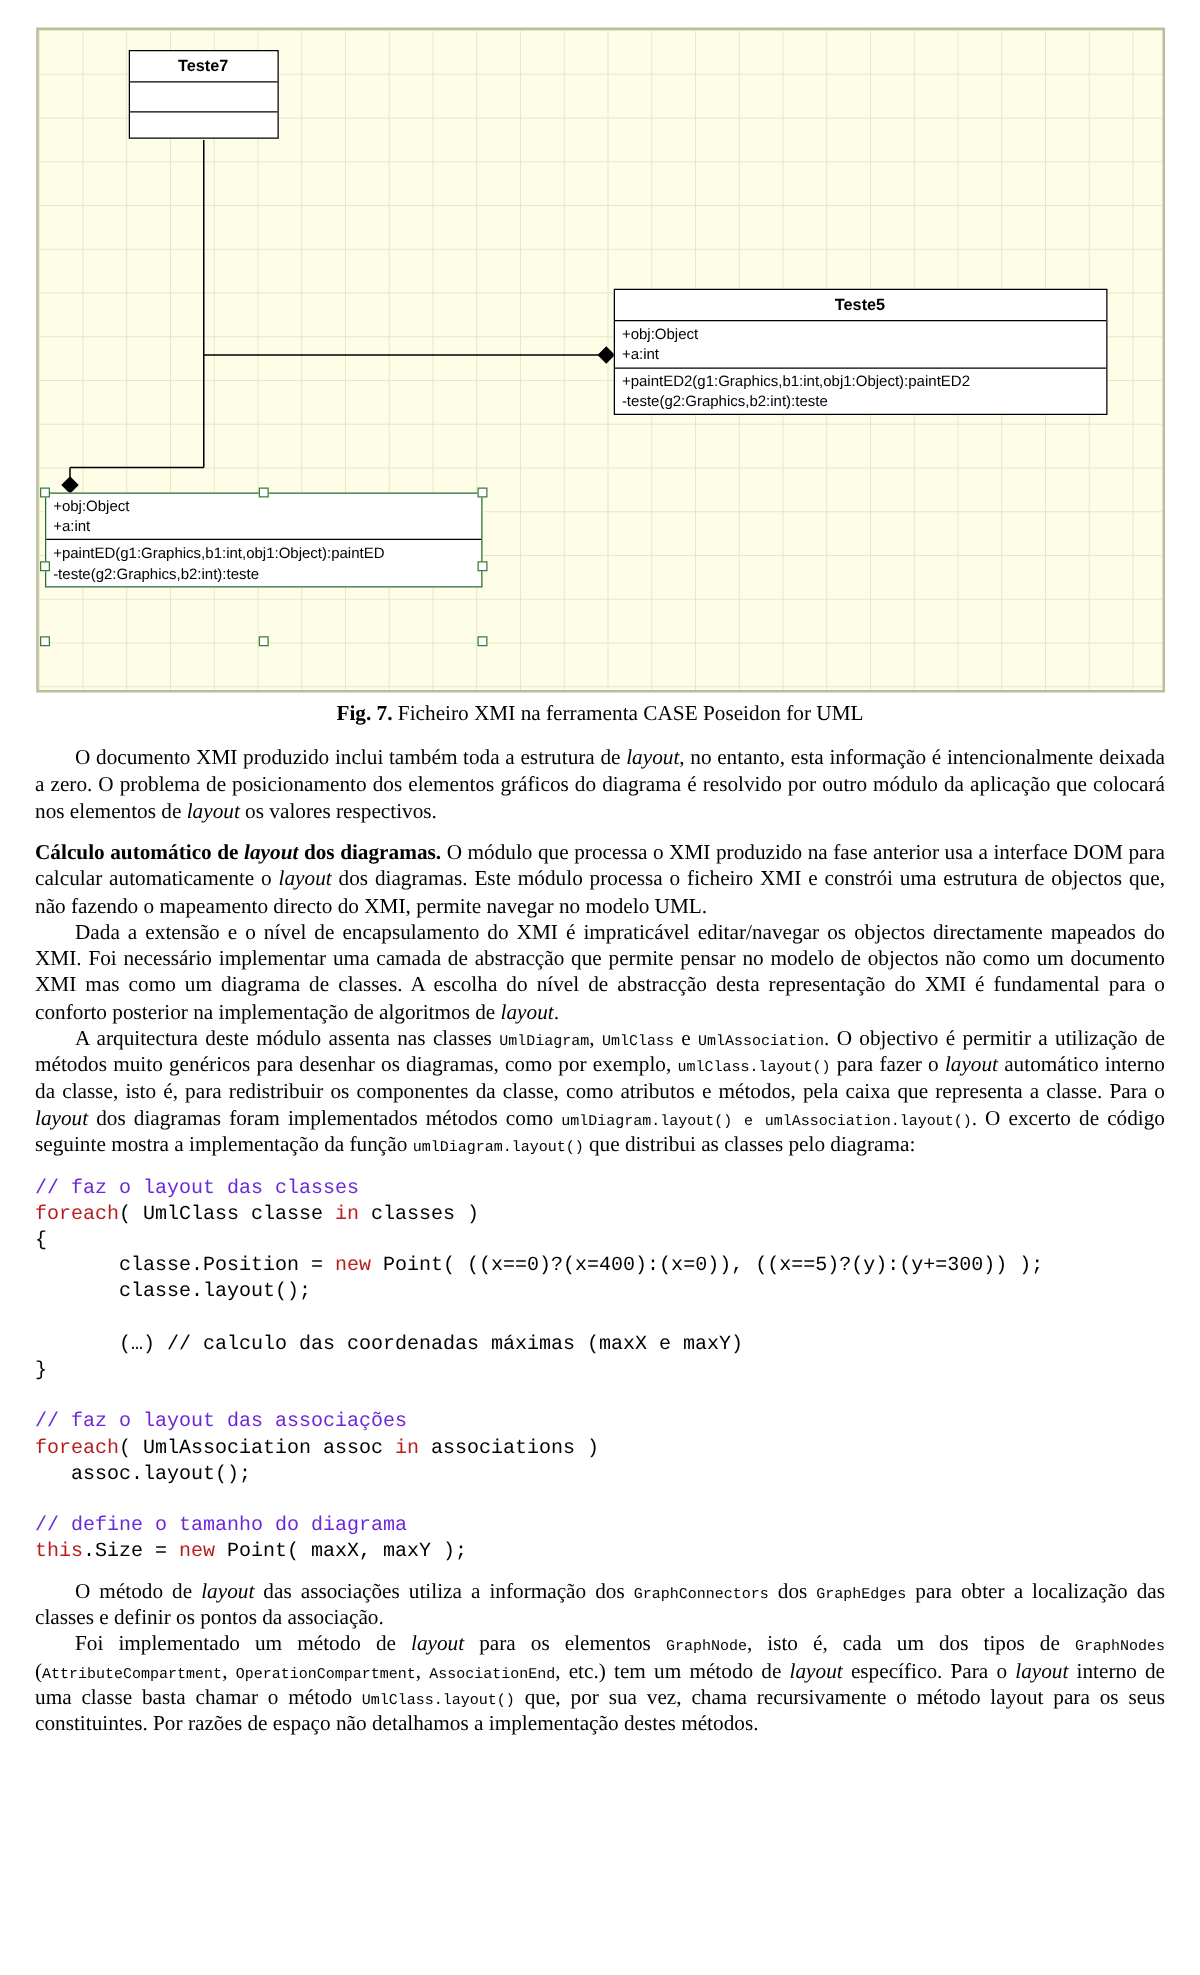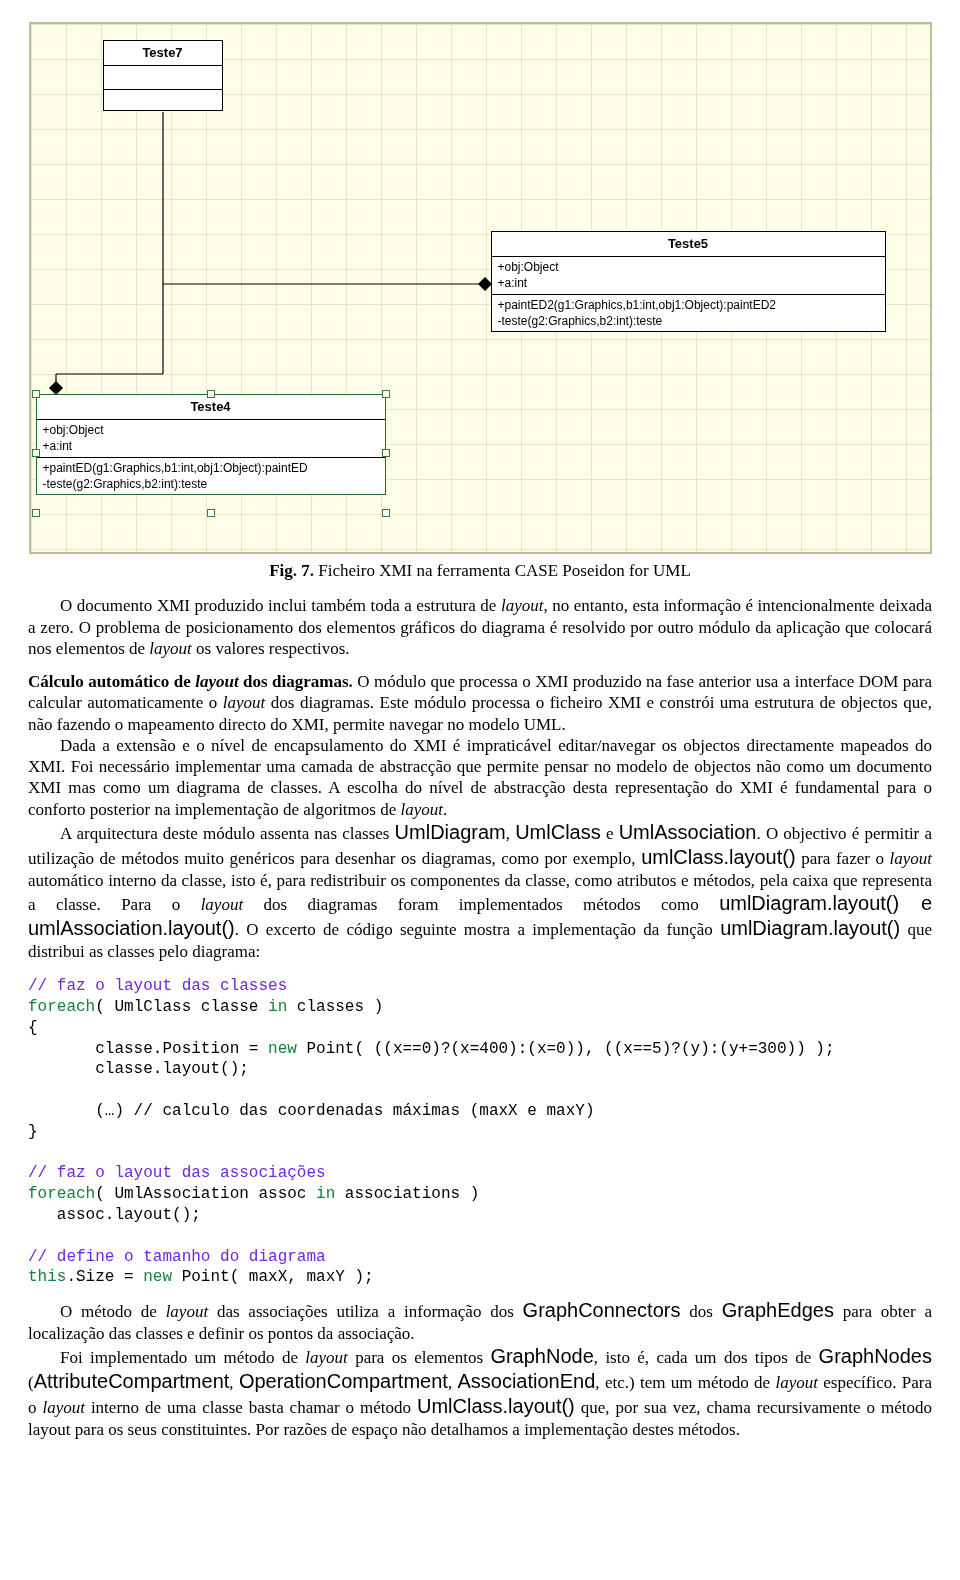--- a/index.html
+++ b/index.html
@@ -70,30 +70,30 @@
     font-size: 17px;
     margin: 4px 0 14px 0;
     font-family: Liberation Serif, serif;
   }
   
   p.body { margin: 0 0 0 0; text-align: justify; text-indent: 32px; }
   p.body.first { text-indent: 32px; }
   p.nobreak { margin: 12px 0 0 0; text-align: justify; }
   .b { font-weight: bold; }
   .i { font-style: italic; }
-  code, .code { font-family: Liberation Sans, sans-serif; font-size: 20px; }
+  code, .code { font-family: Liberation Mono, monospace; font-size: 12px; }
   pre.code-block {
     font-family: "Courier New", monospace;
     font-size: 16px;
     line-height: 1.3;
     white-space: pre;
     margin: 14px 0 10px 0;
   }
   .c-comment { color: #6d28d9; }
-  .c-kw { color: #15803d; }
+  .c-kw { color: #b91c1c; }
 </style>
 </head>
 <body>
 
 <div class="page">
 
 
   <div class="diagram-wrap">
     <svg class="edges">
 
@@ -118,21 +118,20 @@
         <div class="row">+obj:Object</div>
         <div class="row">+a:int</div>
       </div>
       <div class="section last">
         <div class="row">+paintED2(g1:Graphics,b1:int,obj1:Object):paintED2</div>
         <div class="row">-teste(g2:Graphics,b2:int):teste</div>
       </div>
     </div>
 
     <div class="uml" style="left:5px; top:370px; width:350px; border:1.5px solid #2a6a2a;">
-      <div class="title">Teste4</div>
       <div class="section">
         <div class="row">+obj:Object</div>
         <div class="row">+a:int</div>
       </div>
       <div class="section last">
         <div class="row">+paintED(g1:Graphics,b1:int,obj1:Object):paintED</div>
         <div class="row">-teste(g2:Graphics,b2:int):teste</div>
       </div>
     </div>
 

